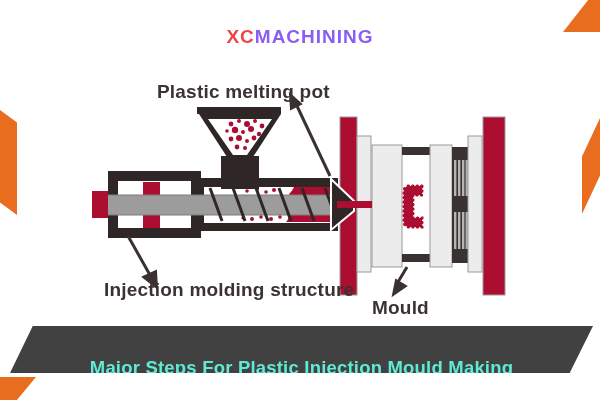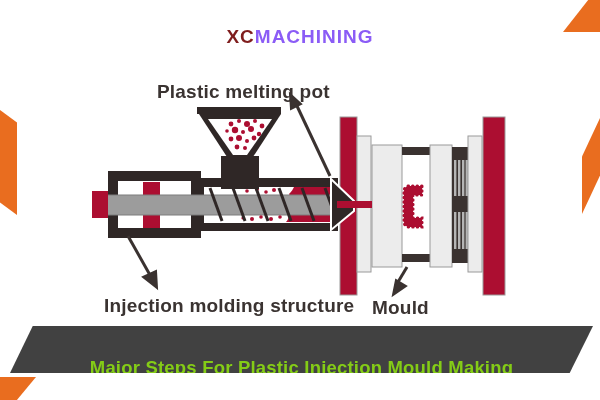--- a/index.html
+++ b/index.html
@@ -13,34 +13,34 @@
     clip-path:polygon(68% 0,100% 0,100% 100%,0 100%);}
   .deco-right-mid{left:582px;top:118px;width:18px;height:96px;
     clip-path:polygon(0 40%,100% 0,100% 60%,0 100%);}
   .deco-left-mid{left:0;top:110px;width:17px;height:105px;
     clip-path:polygon(0 0,100% 12%,100% 100%,0 88%);}
   .deco-bottom-left{left:0;top:377px;width:36px;height:23px;
     clip-path:polygon(0 0,100% 0,47% 100%,0 100%);}
   
   .logo{position:absolute;top:26px;left:0;width:600px;text-align:center;
     font-size:19px;font-weight:800;letter-spacing:1px;line-height:22px;}
-  .logo .mark{color:#7f1d1d;}
+  .logo .mark{color:#ef4444;}
   .logo .name{color:#8b5cf6;}
   
   .dlabel{position:absolute;color:#3A3331;font-size:19px;font-weight:600;
     letter-spacing:.2px;white-space:nowrap;}
   .lbl-pot{left:157px;top:81px;}
-  .lbl-structure{left:104px;top:295px;}
+  .lbl-structure{left:104px;top:279px;}
   .lbl-mould{left:372px;top:297px;}
   
   .banner{position:absolute;left:10px;top:326px;width:583px;height:47px;
     background:#414141;
     clip-path:polygon(3.9% 0,100% 0,96% 100%,0 100%);
     display:flex;align-items:center;justify-content:center;}
-  .banner-text{color:#84cc16;font-size:18.5px;font-weight:700;letter-spacing:.2px;margin-top:37px;}
+  .banner-text{color:#5eead4;font-size:18.5px;font-weight:700;letter-spacing:.2px;margin-top:37px;}
   
   .diagram{position:absolute;left:0;top:0;}
 </style>
 </head>
 <body>
 
 <div class="canvas">
 
   <div class="deco deco-top-right"></div>
   <div class="deco deco-right-mid"></div>

